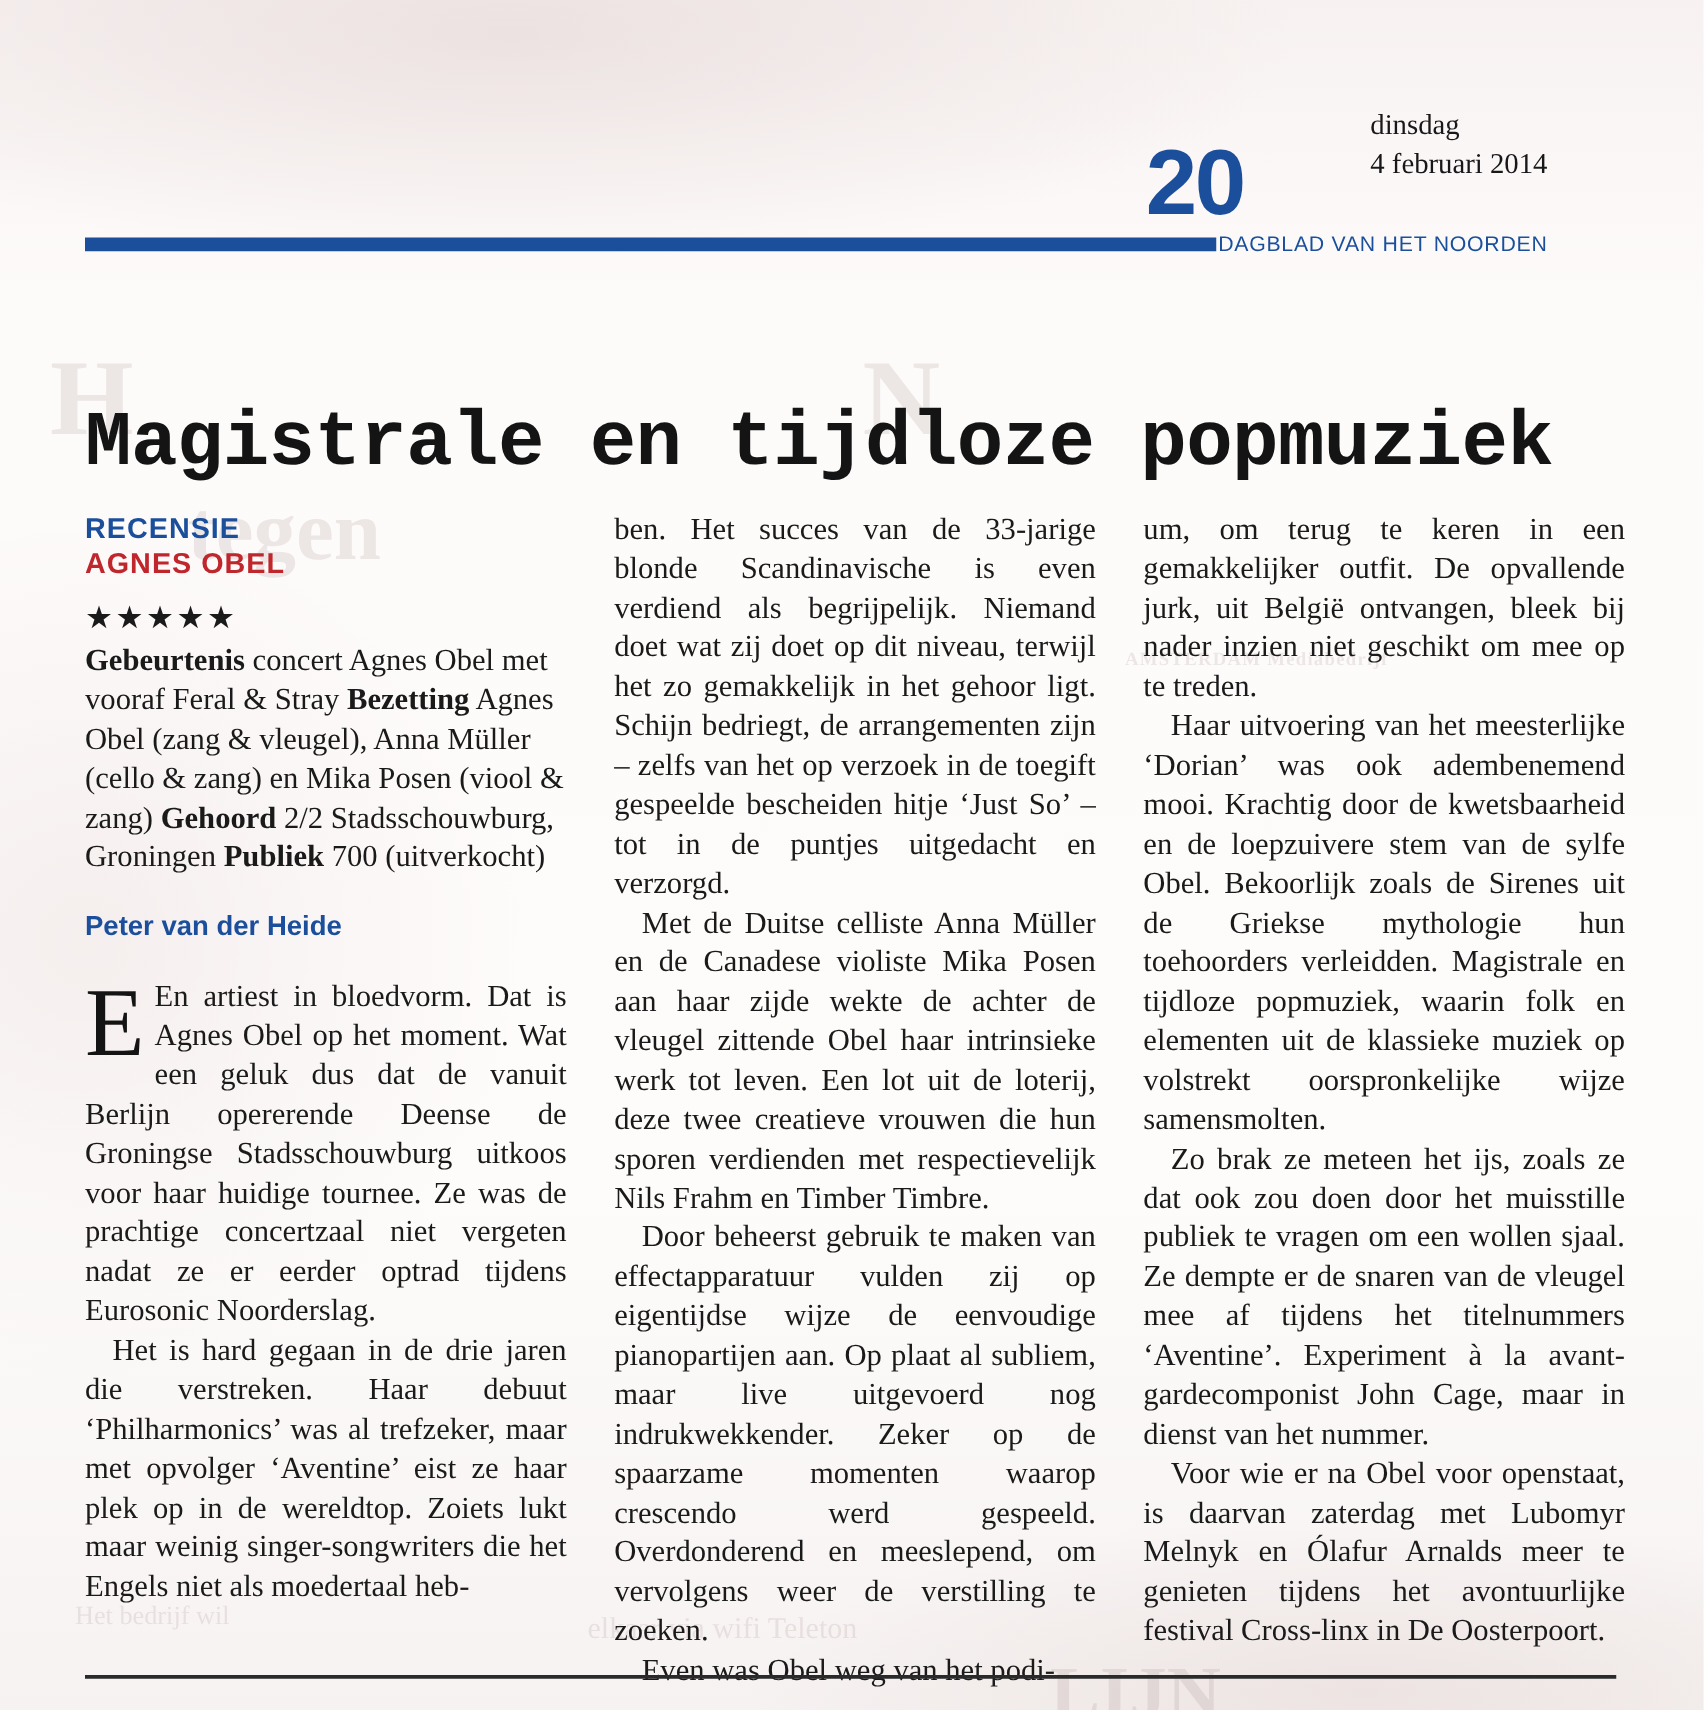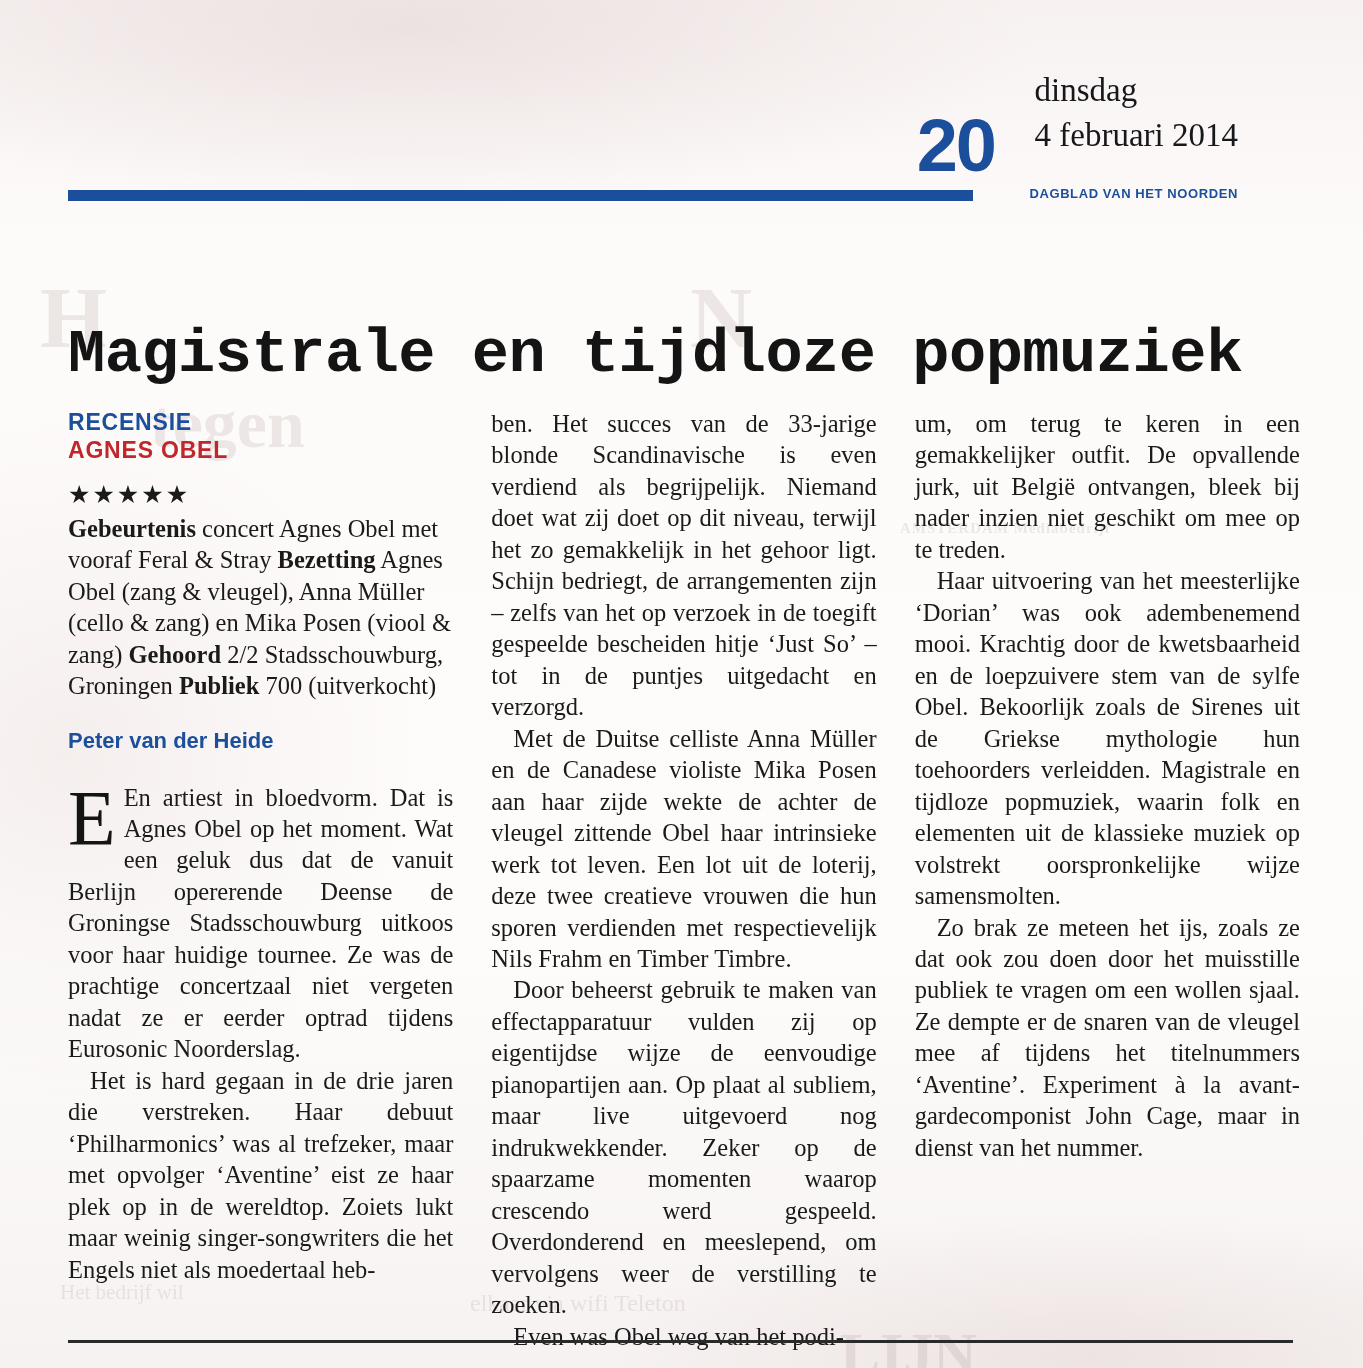--- a/index.html
+++ b/index.html
@@ -62,24 +62,24 @@
     font-family: "Liberation Sans", sans-serif;
     font-weight: bold;
     font-size: 74px;
     line-height: 0.8;
     color: #1b4f9c;
     letter-spacing: -2px;
   }
   .date-block {
     position: absolute;
     right: 125px;
-    top: 8px;
+    top: 24px;
     text-align: left;
     font-family: "Liberation Serif", serif;
-    font-size: 33px;
+    font-size: 23px;
     line-height: 1.35;
     color: #18181a;
   }
   .rule-row {
     position: absolute;
     left: 68px;
     right: 125px;
     top: 128px;
     height: 16px;
   }
@@ -89,22 +89,22 @@
     top: 2px;
     width: 905px;
     height: 11px;
     background: #1b4f9c;
   }
   .publication {
     position: absolute;
     right: 0;
     top: -2px;
     font-family: "Liberation Sans", sans-serif;
-    font-weight: bold;
-    font-size: 13px;
+    font-weight: normal;
+    font-size: 17px;
     letter-spacing: 0.6px;
     color: #1b4f9c;
   }
 
   
   .headline {
     position: absolute;
     left: 68px;
     right: 70px;
     top: 280px;
@@ -246,18 +246,19 @@
       <p class="first">ben. Het succes van de 33-jarige blonde Scandinavische is even verdiend als begrijpelijk. Niemand doet wat zij doet op dit niveau, terwijl het zo gemakkelijk in het gehoor ligt. Schijn bedriegt, de arrangementen zijn – zelfs van het op verzoek in de toegift gespeelde bescheiden hitje ‘Just So’ – tot in de puntjes uitgedacht en verzorgd.</p>
       <p>Met de Duitse celliste Anna Müller en de Canadese violiste Mika Posen aan haar zijde wekte de achter de vleugel zittende Obel haar intrinsieke werk tot leven. Een lot uit de loterij, deze twee creatieve vrouwen die hun sporen verdienden met respectievelijk Nils Frahm en Timber Timbre.</p>
       <p>Door beheerst gebruik te maken van effectapparatuur vulden zij op eigentijdse wijze de eenvoudige pianopartijen aan. Op plaat al subliem, maar live uitgevoerd nog indrukwekkender. Zeker op de spaarzame momenten waarop crescendo werd gespeeld. Overdonderend en meeslepend, om vervolgens weer de verstilling te zoeken.</p>
       <p>Even was Obel weg van het podi-</p>
     </div>
 
     <div class="col">
       <p class="first">um, om terug te keren in een gemakkelijker outfit. De opvallende jurk, uit België ontvangen, bleek bij nader inzien niet geschikt om mee op te treden.</p>
       <p>Haar uitvoering van het meesterlijke ‘Dorian’ was ook adembenemend mooi. Krachtig door de kwetsbaarheid en de loepzuivere stem van de sylfe Obel. Bekoorlijk zoals de Sirenes uit de Griekse mythologie hun toehoorders verleidden. Magistrale en tijdloze popmuziek, waarin folk en elementen uit de klassieke muziek op volstrekt oorspronkelijke wijze samensmolten.</p>
       <p>Zo brak ze meteen het ijs, zoals ze dat ook zou doen door het muisstille publiek te vragen om een wollen sjaal. Ze dempte er de snaren van de vleugel mee af tijdens het titelnummers ‘Aventine’. Experiment à la avant-gardecomponist John Cage, maar in dienst van het nummer.</p>
+      <p>Voor wie er na Obel voor openstaat, is daarvan zaterdag met Lubomyr Melnyk en Ólafur Arnalds meer te genieten tijdens het avontuurlijke festival Cross-linx in De Oosterpoort.</p>
     </div>
 
   </div>
 
   <div class="bottom-rule"></div>
 </div>
 
 </body></html>

